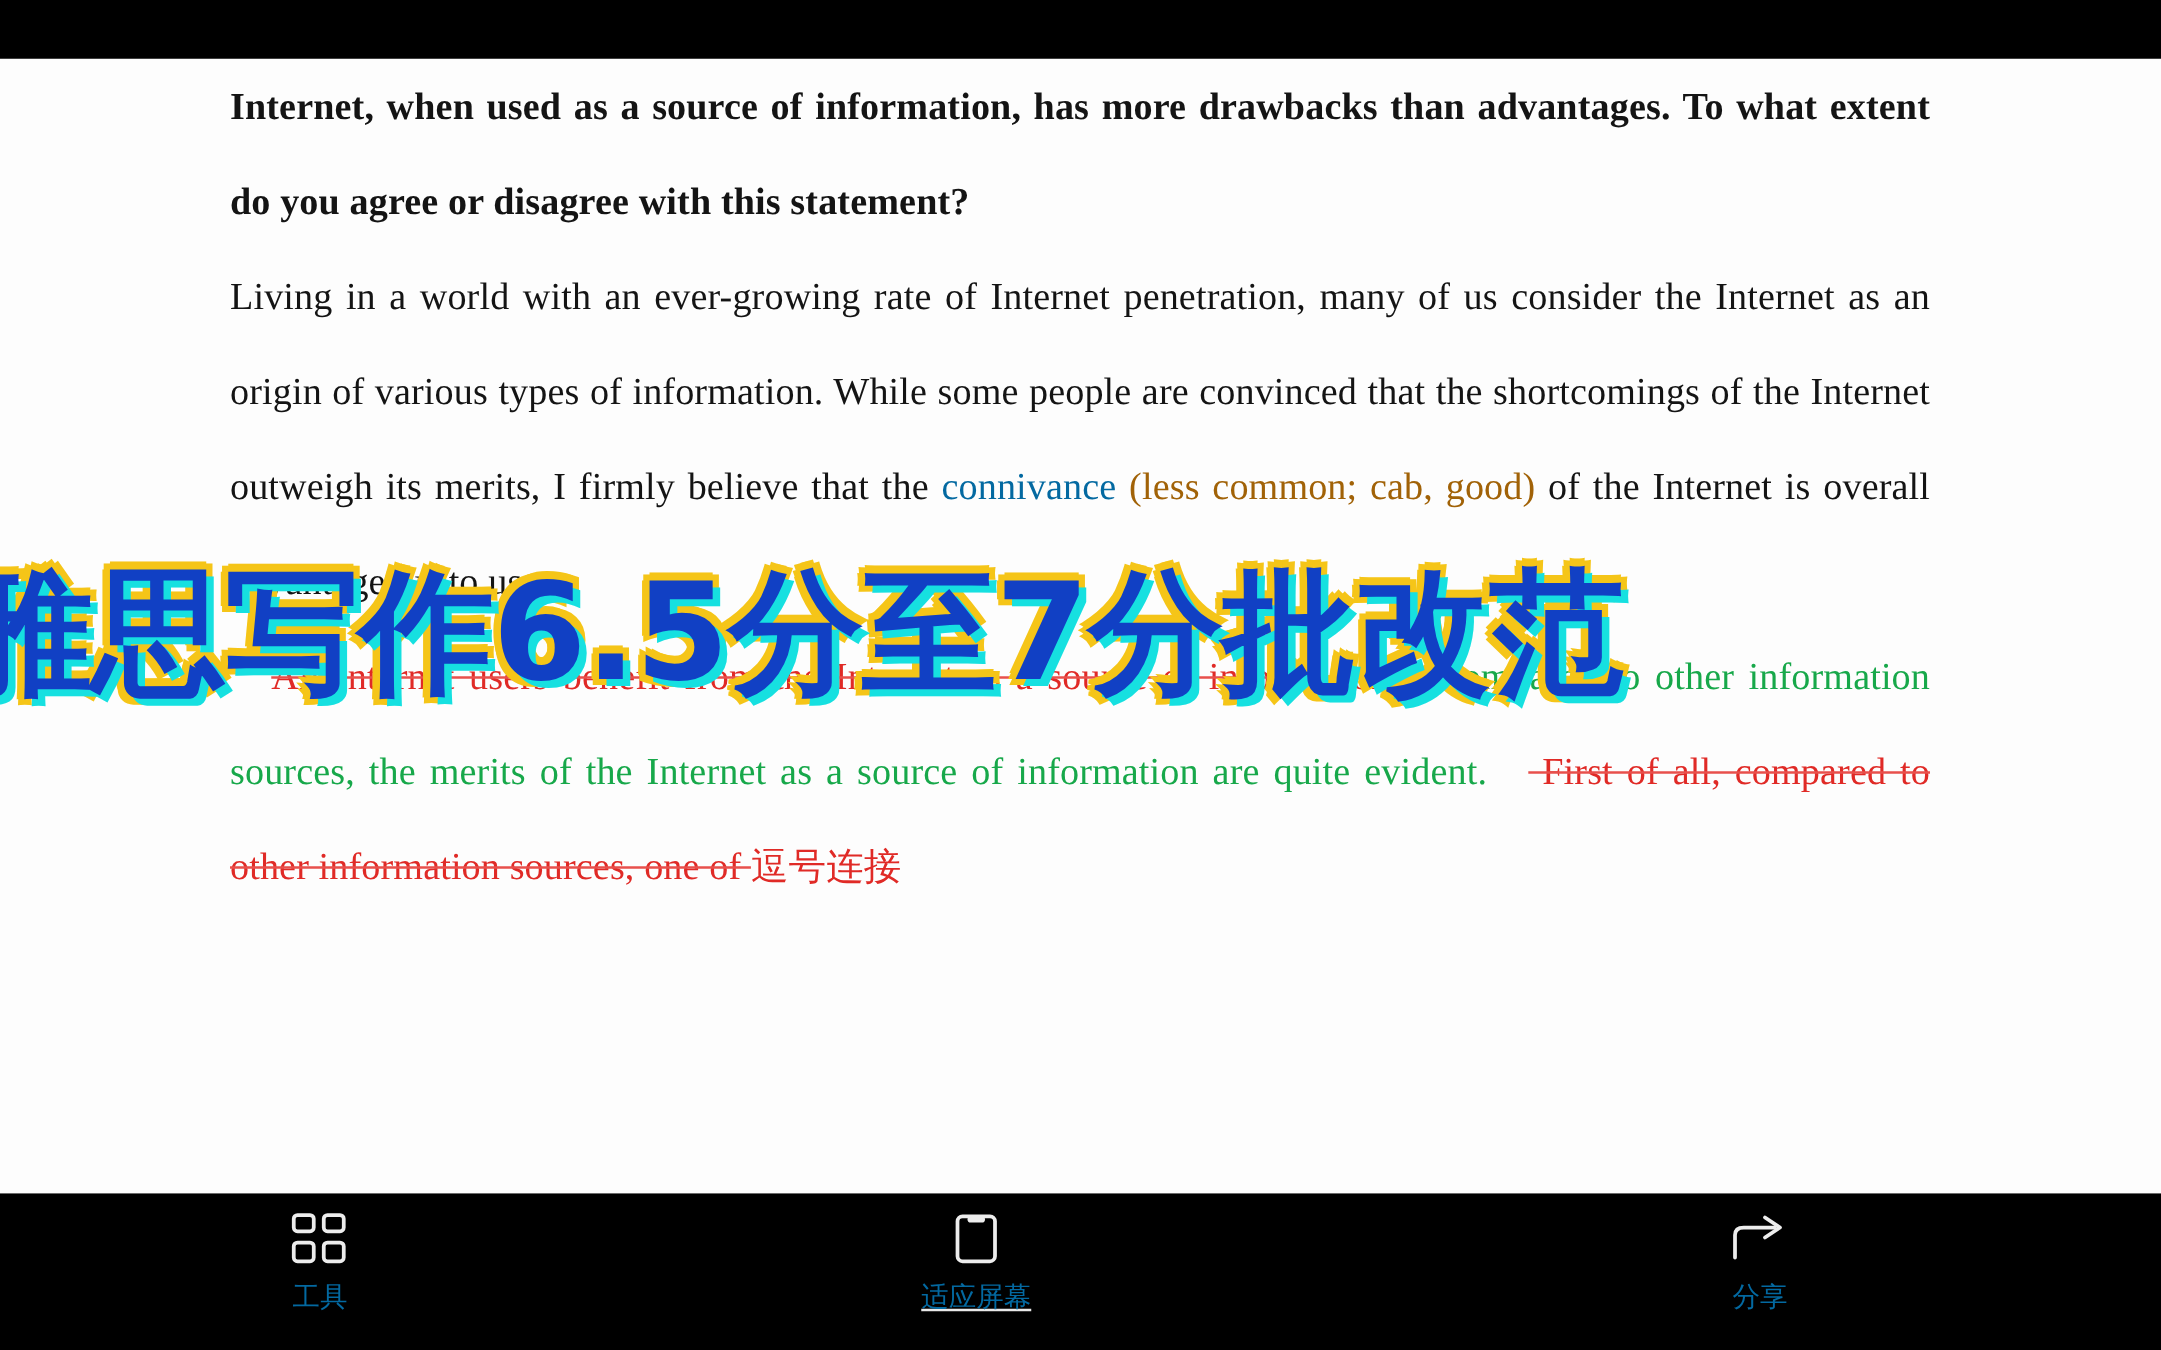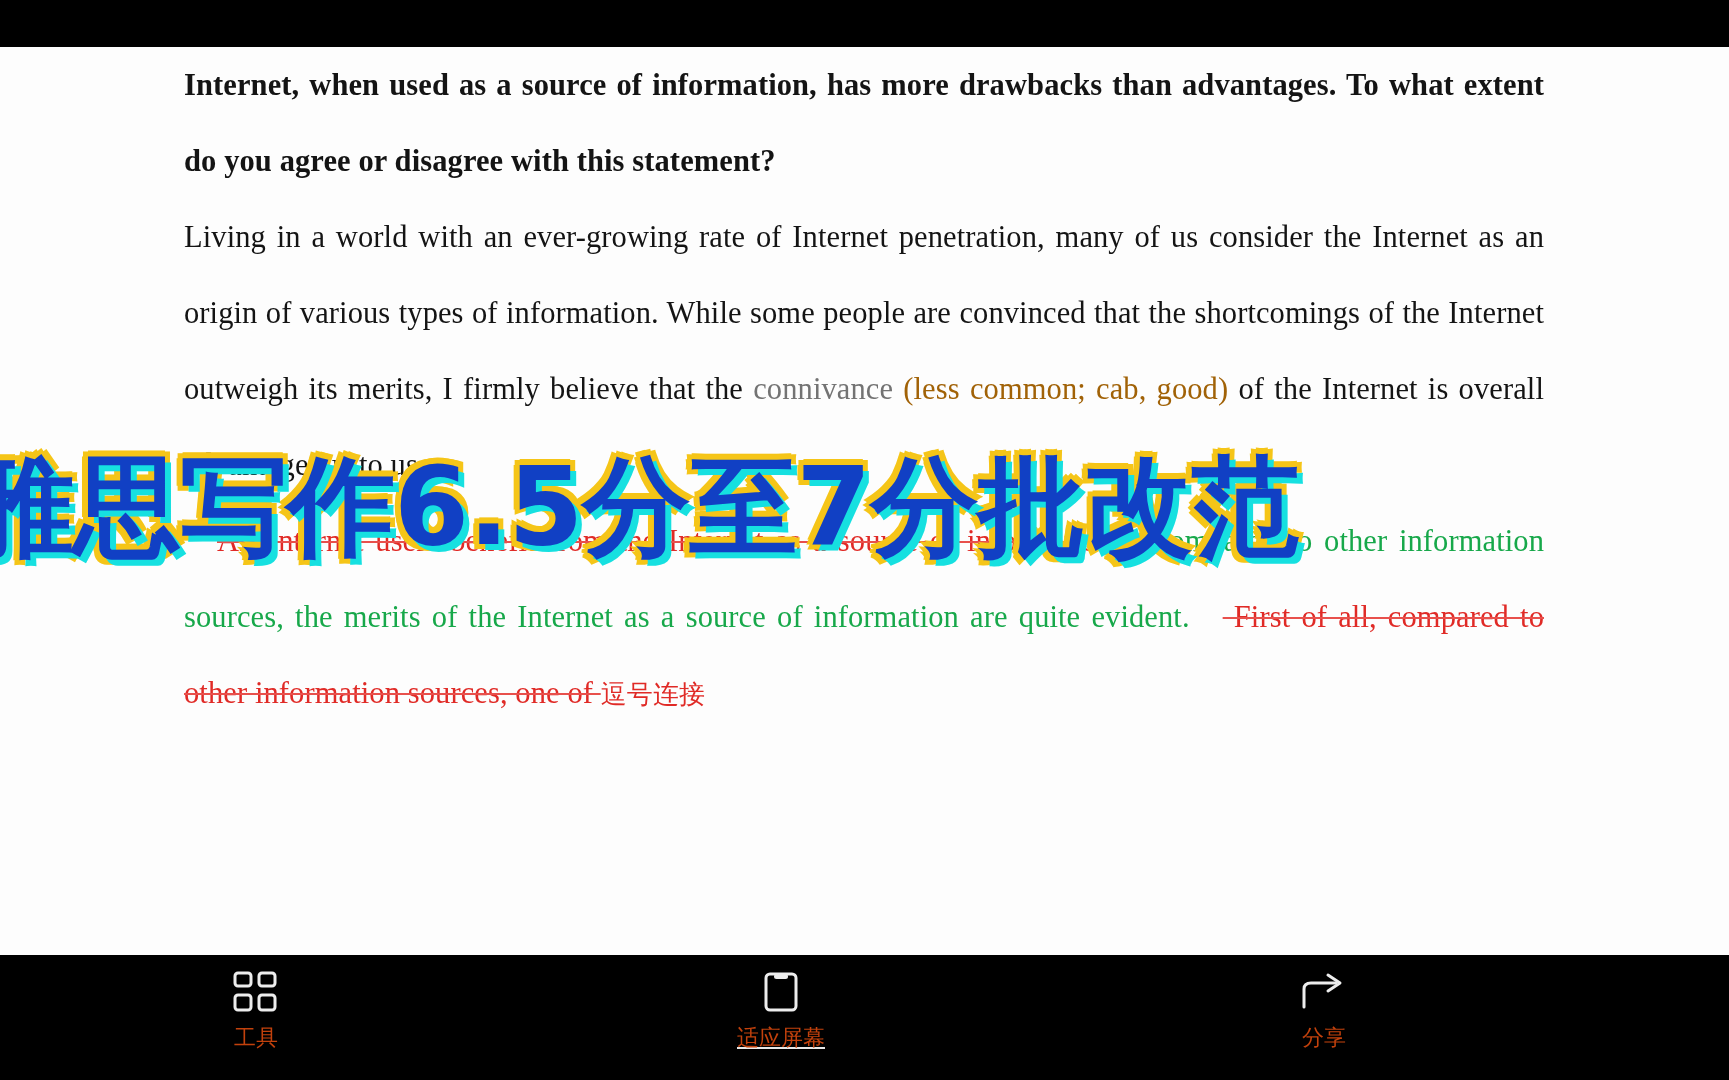--- a/index.html
+++ b/index.html
@@ -26,22 +26,22 @@
     text-align:justify;
     text-justify:inter-word;
     letter-spacing:.1px;
   }
   p.para.bold{font-weight:bold;}
 
   .t-black{color:#141414;}
   .t-red{color:#a16207;}
   .t-red-strike{color:#e02a26;text-decoration:line-through;text-decoration-color:#e8504c;text-decoration-thickness:2px;margin-left:33px;}
   .t-green{color:#17a84a;}
-  .t-purple{color:#737373;}
-  .t-cn-red{color:#e02a26;font-family:"DejaVu Sans",sans-serif;font-size:26px;}
+  .t-purple{color:#0369a1;}
+  .t-cn-red{color:#e02a26;font-family:"DejaVu Sans",sans-serif;font-size:30px;}
 
   #p-title{top:58px;}
   #p-body1{top:264px;}
   #p-body2{top:684px;}
 
   
   #overlay{
     position:absolute;
     left:-34px;
     top:406px;
@@ -59,24 +59,24 @@
       -5px 5px 0 #f5c518,
       5px -5px 0 #f5c518,
       0px -6px 0 #f5c518,
       -6px 0px 0 #f5c518;
     pointer-events:none;
   }
 
   
   #toolbar{position:absolute;left:0;top:955px;width:1729px;height:125px;background:#000;}
   .tb-item{position:absolute;top:10px;width:200px;text-align:center;color:#e8e8e8;}
-  .tb-item .tb-label{display:block;margin-top:6px;font-family:"DejaVu Sans",sans-serif;font-size:22px;color:#c2410c;}
+  .tb-item .tb-label{display:block;margin-top:6px;font-family:"DejaVu Sans",sans-serif;font-size:22px;color:#0369a1;}
   #tb-left{left:156px;}
   #tb-center{left:681px;text-decoration:underline;}
-  #tb-right{left:1224px;}
+  #tb-right{left:1308px;}
   .tb-icon{display:block;height:52px;line-height:52px;}
   .tb-icon svg{vertical-align:middle;}
 </style>
 </head>
 <body>
 
 <div id="screen">
 
   <div class="bar" id="bar-top"></div>
 

